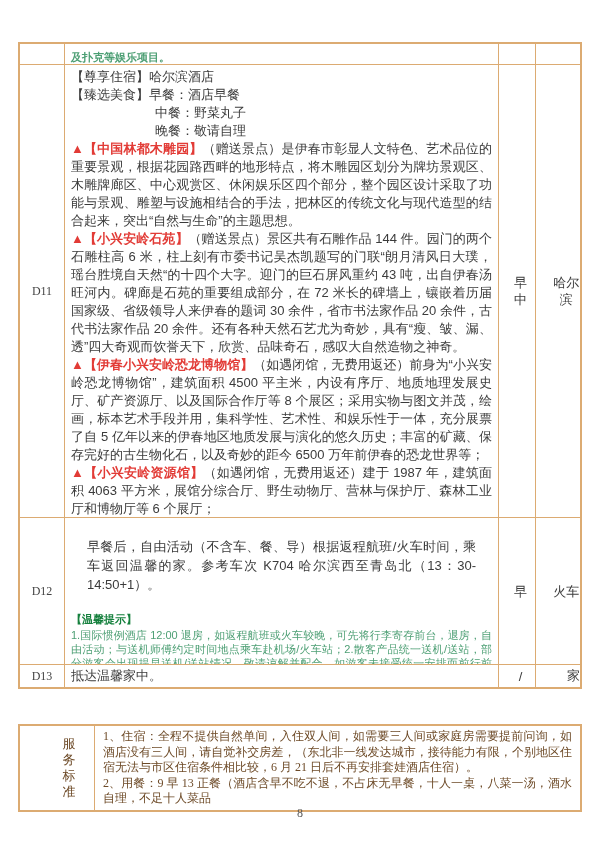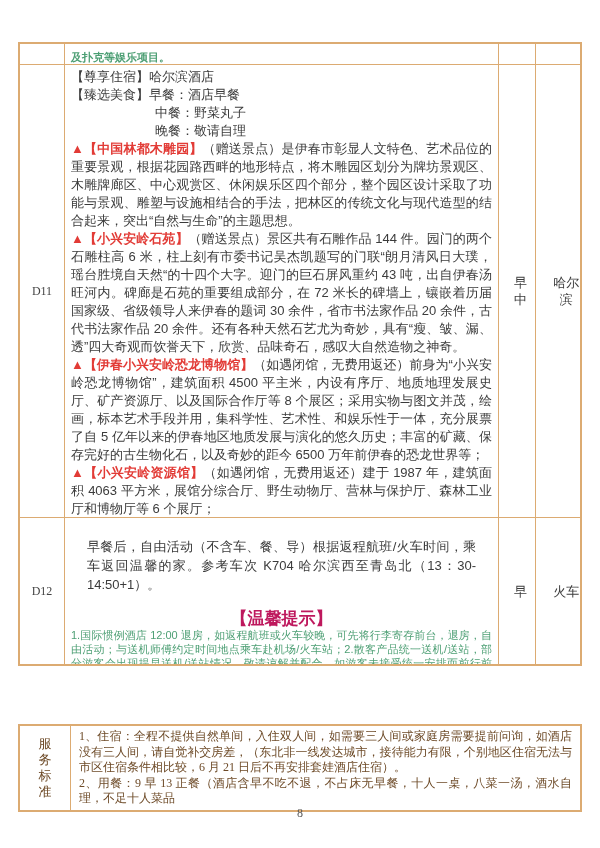--- a/index.html
+++ b/index.html
@@ -28,27 +28,27 @@
   .vwrap{display:inline-block;word-break:break-all;text-align:center;line-height:17px;}
   .w1{width:1.05em;}
   .w2{width:2.1em;}
   .hdr{font-size:13px;line-height:18px;white-space:nowrap;}
   .hdr.indent{padding-left:84px;}
   .para{margin:0;font-size:13px;line-height:18px;text-align:justify;}
   .rhead{color:#e23b36;font-weight:bold;}
   .green{color:#4d9f74;}
   .bold{font-weight:bold;}
   .small{font-size:11px;}
-  .tips-label{font-size:17px;line-height:18px;font-weight:bold;color:#be185d;text-align:center;}
+  .tips-label{font-size:11px;line-height:18px;font-weight:bold;color:#15803d;}
   .d12-main{font-size:13px;line-height:19px;text-align:justify;margin:16px;}
   .d12-tip{font-size:11px;line-height:14px;color:#4d9f74;text-align:justify;}
   .note-row{align-items:center;}
   .rednote{font-family:"Liberation Serif","DejaVu Serif",serif;font-weight:bold;
     color:#c23a32;font-size:13px;padding-left:5px;line-height:22px;white-space:nowrap;}
-  .tbl.service{top:724px;}
+  .tbl.service{top:724px;padding-left:24px;}
   .cell.slabel{width:50px;display:flex;align-items:center;justify-content:center;
     font-family:"Liberation Serif","DejaVu Serif",serif;font-size:13px;color:#6d4a27;}
   .cell.slabel .vwrap{line-height:16px;}
   .cell.stext{flex:1;padding:3px 8px;font-family:"Liberation Serif","DejaVu Serif",serif;
     font-size:12px;line-height:15.5px;color:#6d4a27;}
   .cell.stext div{text-align:justify;}
   .pagenum{position:absolute;top:806px;left:0;width:100%;text-align:center;
     font-family:"Liberation Serif","DejaVu Serif",serif;font-size:12px;color:#555;}
 </style>
 </head>
@@ -109,20 +109,34 @@
         <div class="d12-tip">1.国际惯例酒店 12:00 退房，如返程航班或火车较晚，可先将行李寄存前台，退房，自由活动；与送机师傅约定时间地点乘车赴机场/火车站；2.散客产品统一送机/送站，部分游客会出现提早送机/送站情况，敬请谅解并配合。如游客未接受统一安排而前行前往机场，所产生的交通费用需要自理。如选择自行赴机场；市内至机场大巴参考费用如下（大巴班车 20 元/位单程车程约 1.5 小时，机场大巴车 30 分钟/趟；如乘坐出租车赴机场费用约 150 元/车左右，请合理安排好时间，以免误机）3.散客拼团抵达机场/火车站后，自行出示证件办理登机/乘车手续，通过安检，乘机/火车返回。</div>
       </div>
       <div class="cell meals">
         <span class="vwrap w1">早</span>
       </div>
       <div class="cell stay">
         <span class="vwrap w2">火车</span>
       </div>
     </div>
 
+    <div class="row r3">
+      <div class="cell day">
+        <span>D13</span>
+      </div>
+      <div class="cell content">
+        <span>抵达温馨家中。</span>
+      </div>
+      <div class="cell meals">
+        <span>/</span>
+      </div>
+      <div class="cell stay">
+        <span>家</span>
+      </div>
+    </div>
 
 
   </div>
 
   <div class="tbl service">
     <div class="row">
       <div class="cell slabel">
         <span class="vwrap w1">服务标准</span>
       </div>
       <div class="cell stext">

